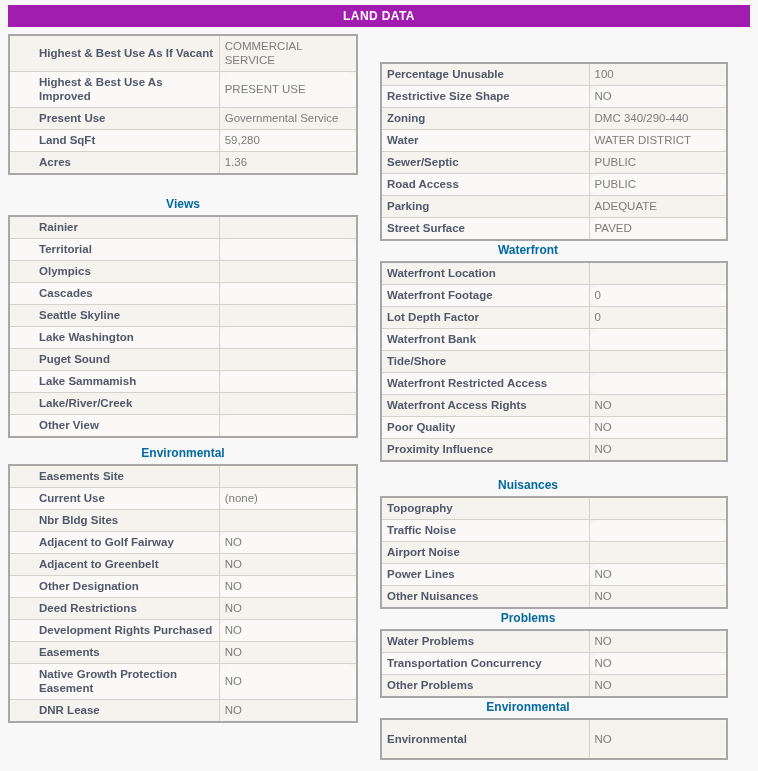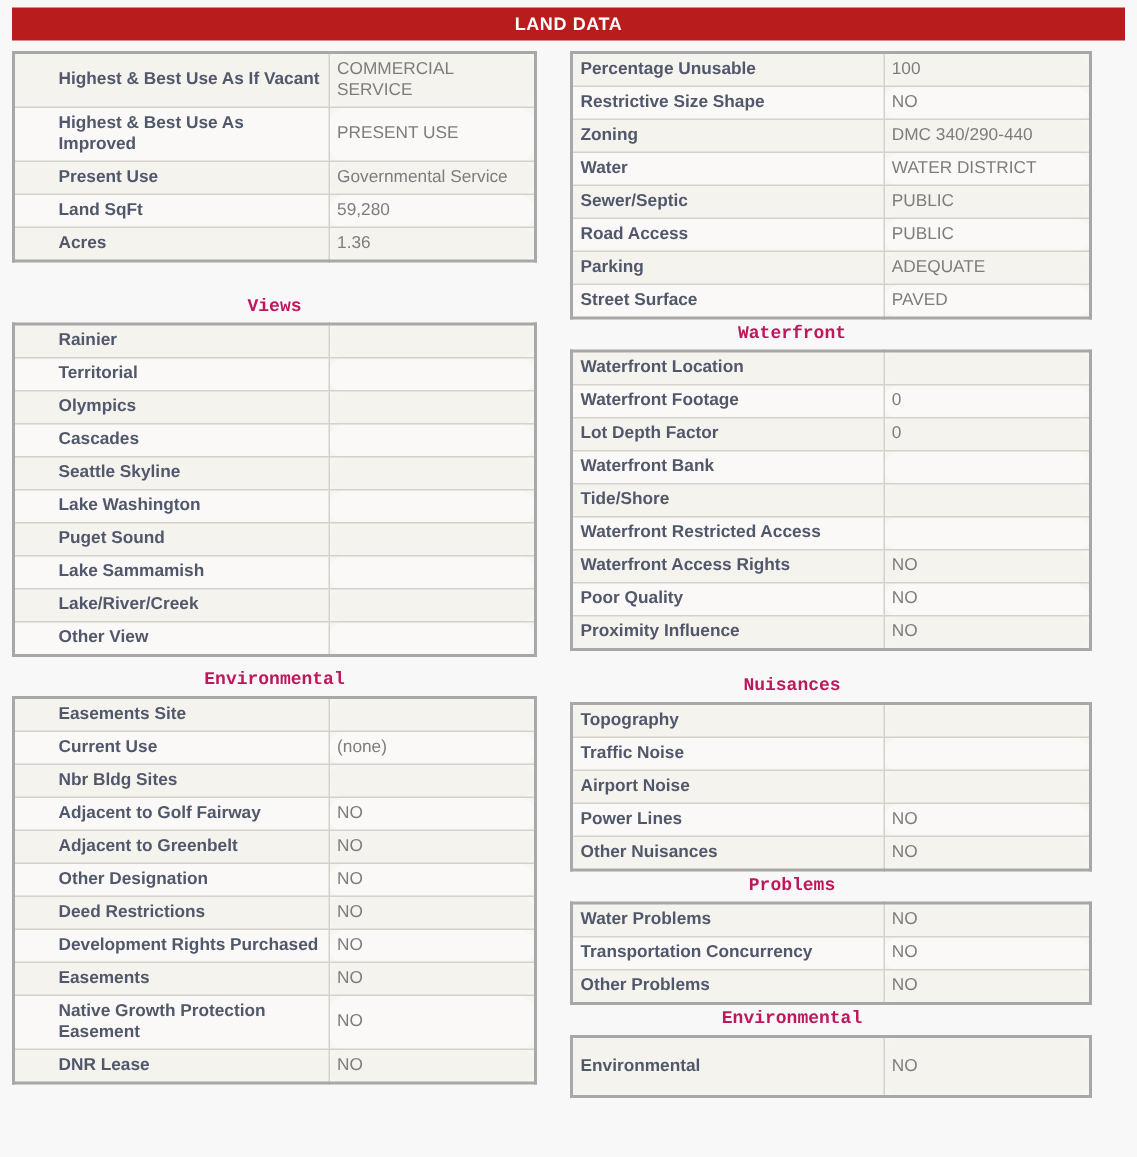--- a/index.html
+++ b/index.html
@@ -12,49 +12,48 @@
   .page {
     position: relative;
     width: 758px; height: 771px;
     background: #f8f8f8;
     overflow: hidden;
   }
   .banner {
     position: absolute;
     left: 8px; top: 5px;
     width: 742px; height: 22px;
-    background: #b91c1c;
+    background: #a21caf;
     color: #ffffff;
     font-size: 12px;
     font-weight: bold;
     letter-spacing: 0.4px;
     display: flex;
     align-items: center;
     justify-content: center;
   }
   .columns {
     position: absolute;
     left: 0; top: 34px;
     width: 758px;
   }
   .col {
     position: absolute;
     top: 0;
   }
   .col-left  { left: 8px;   width: 350px; }
-  .col-right { left: 380px; width: 296px; }
+  .col-right { left: 380px; width: 296px; margin-top: 28px; }
 
   .section-title {
     text-align: center;
     font-size: 12px;
     font-weight: bold;
-    color: #be185d;
+    color: #0369a1;
     padding: 2px 0 3px 0;
     line-height: 15px;
-    font-family: Liberation Mono, monospace;
   }
 
   table.kv {
     width: 100%;
     border-collapse: collapse;
     border: 2px solid #a8a8a8;
     background: #f7f5f0;
     table-layout: fixed;
   }
   table.kv td {

